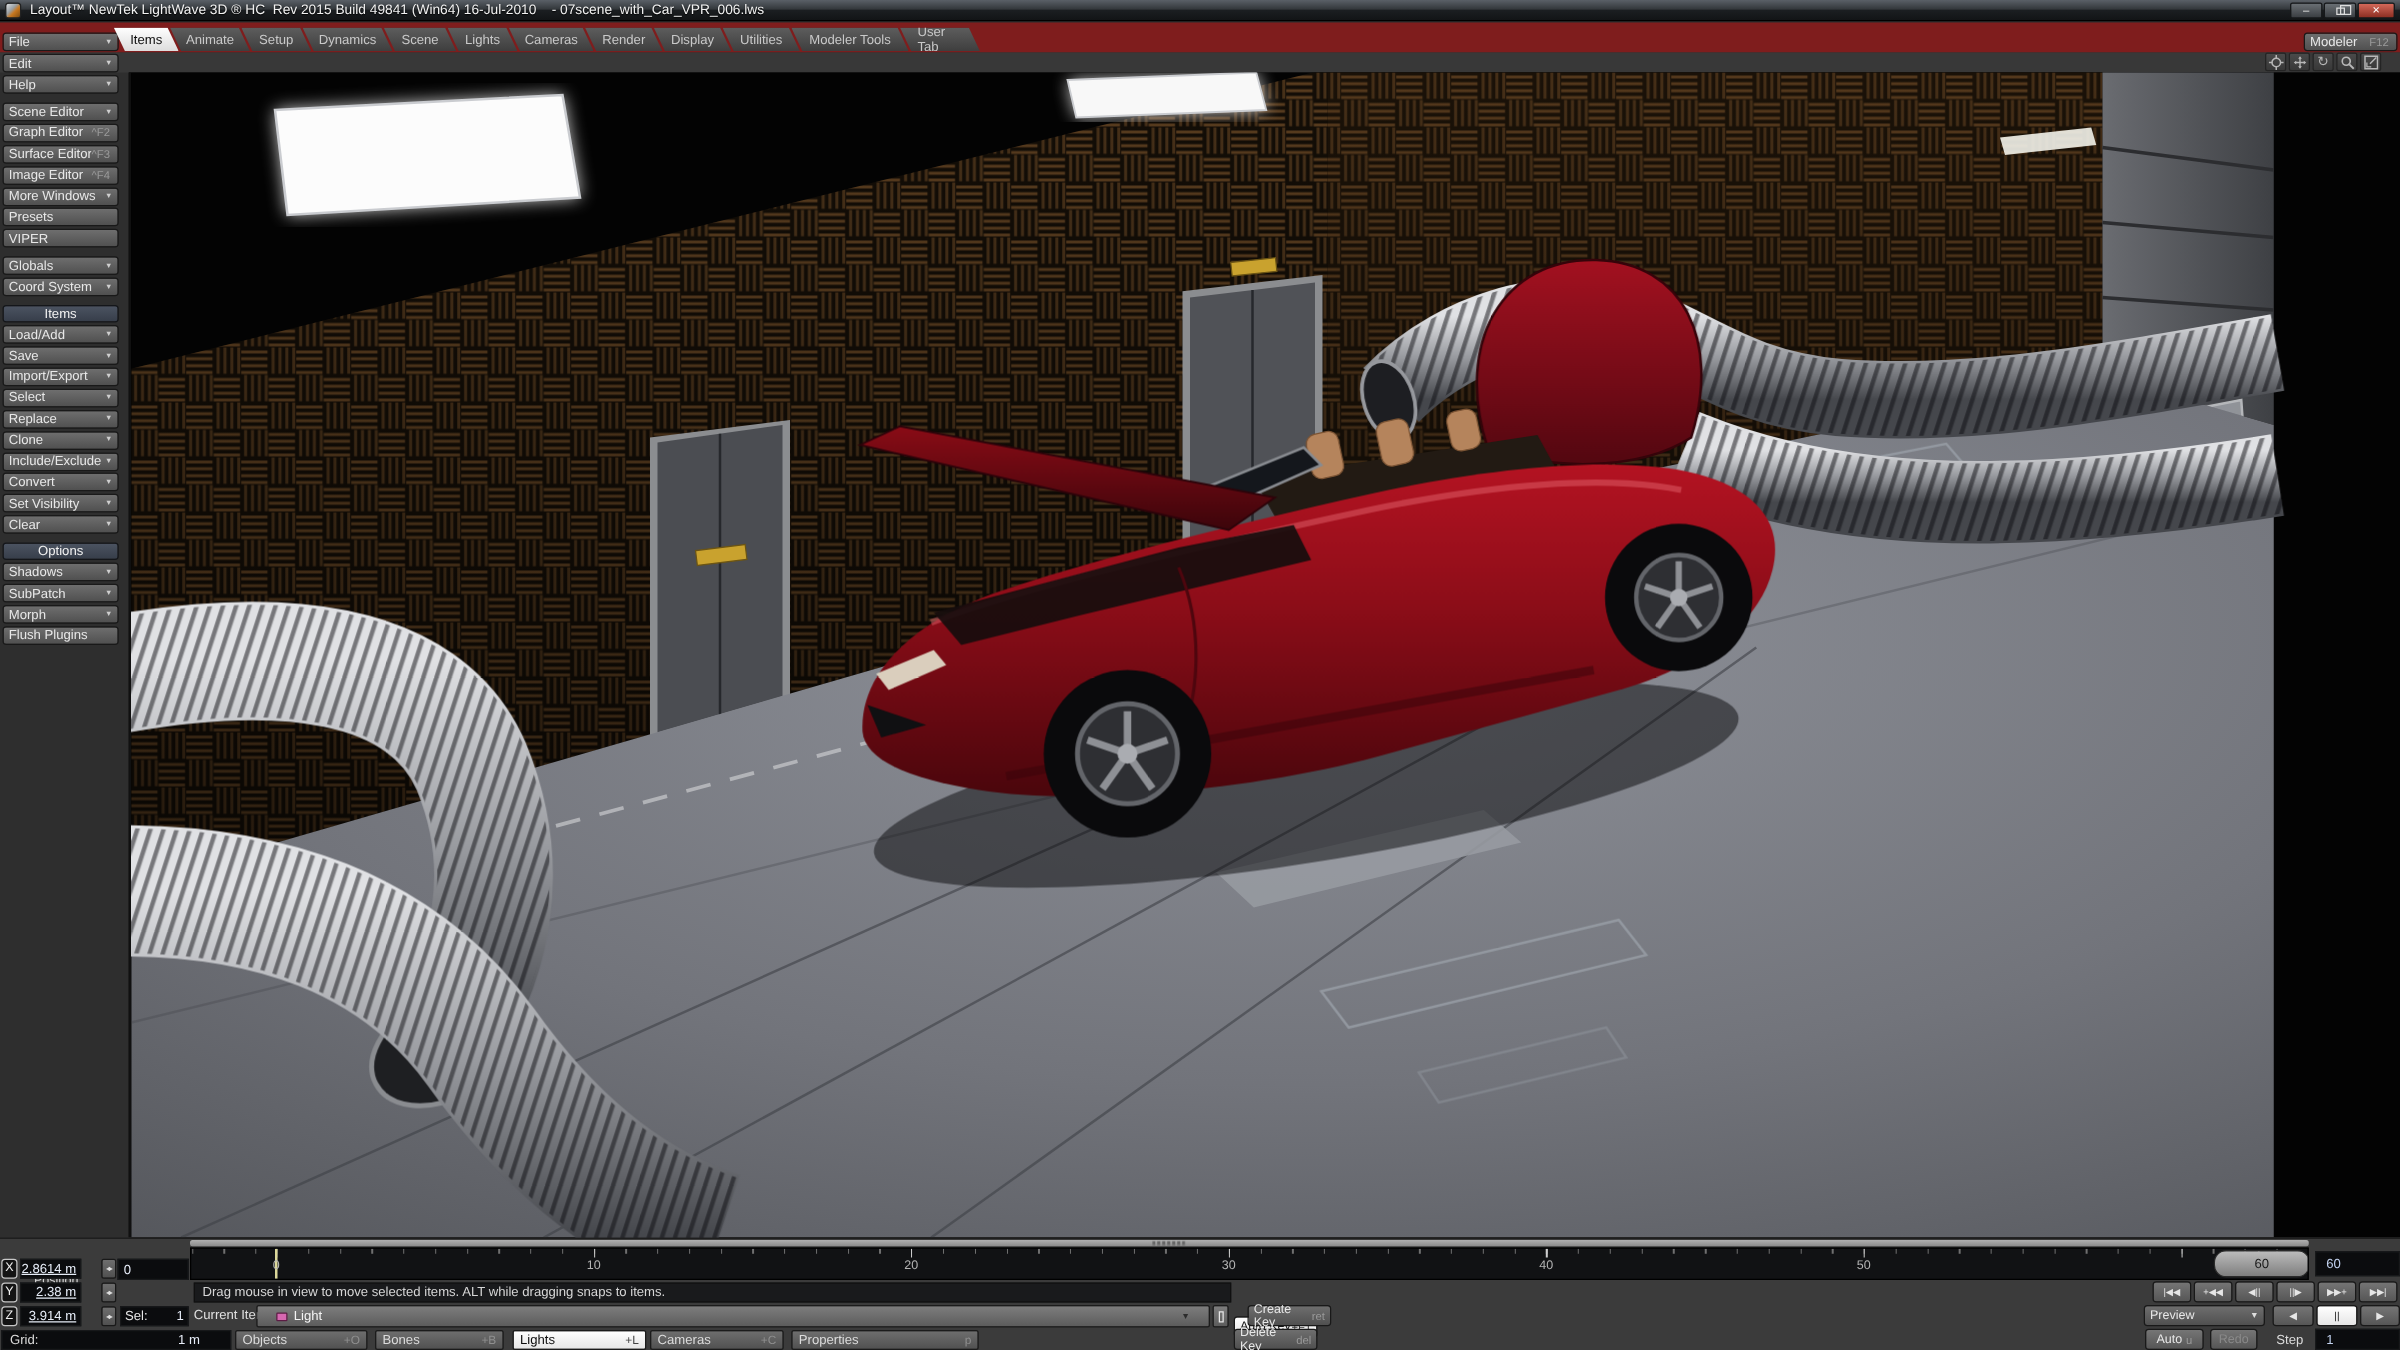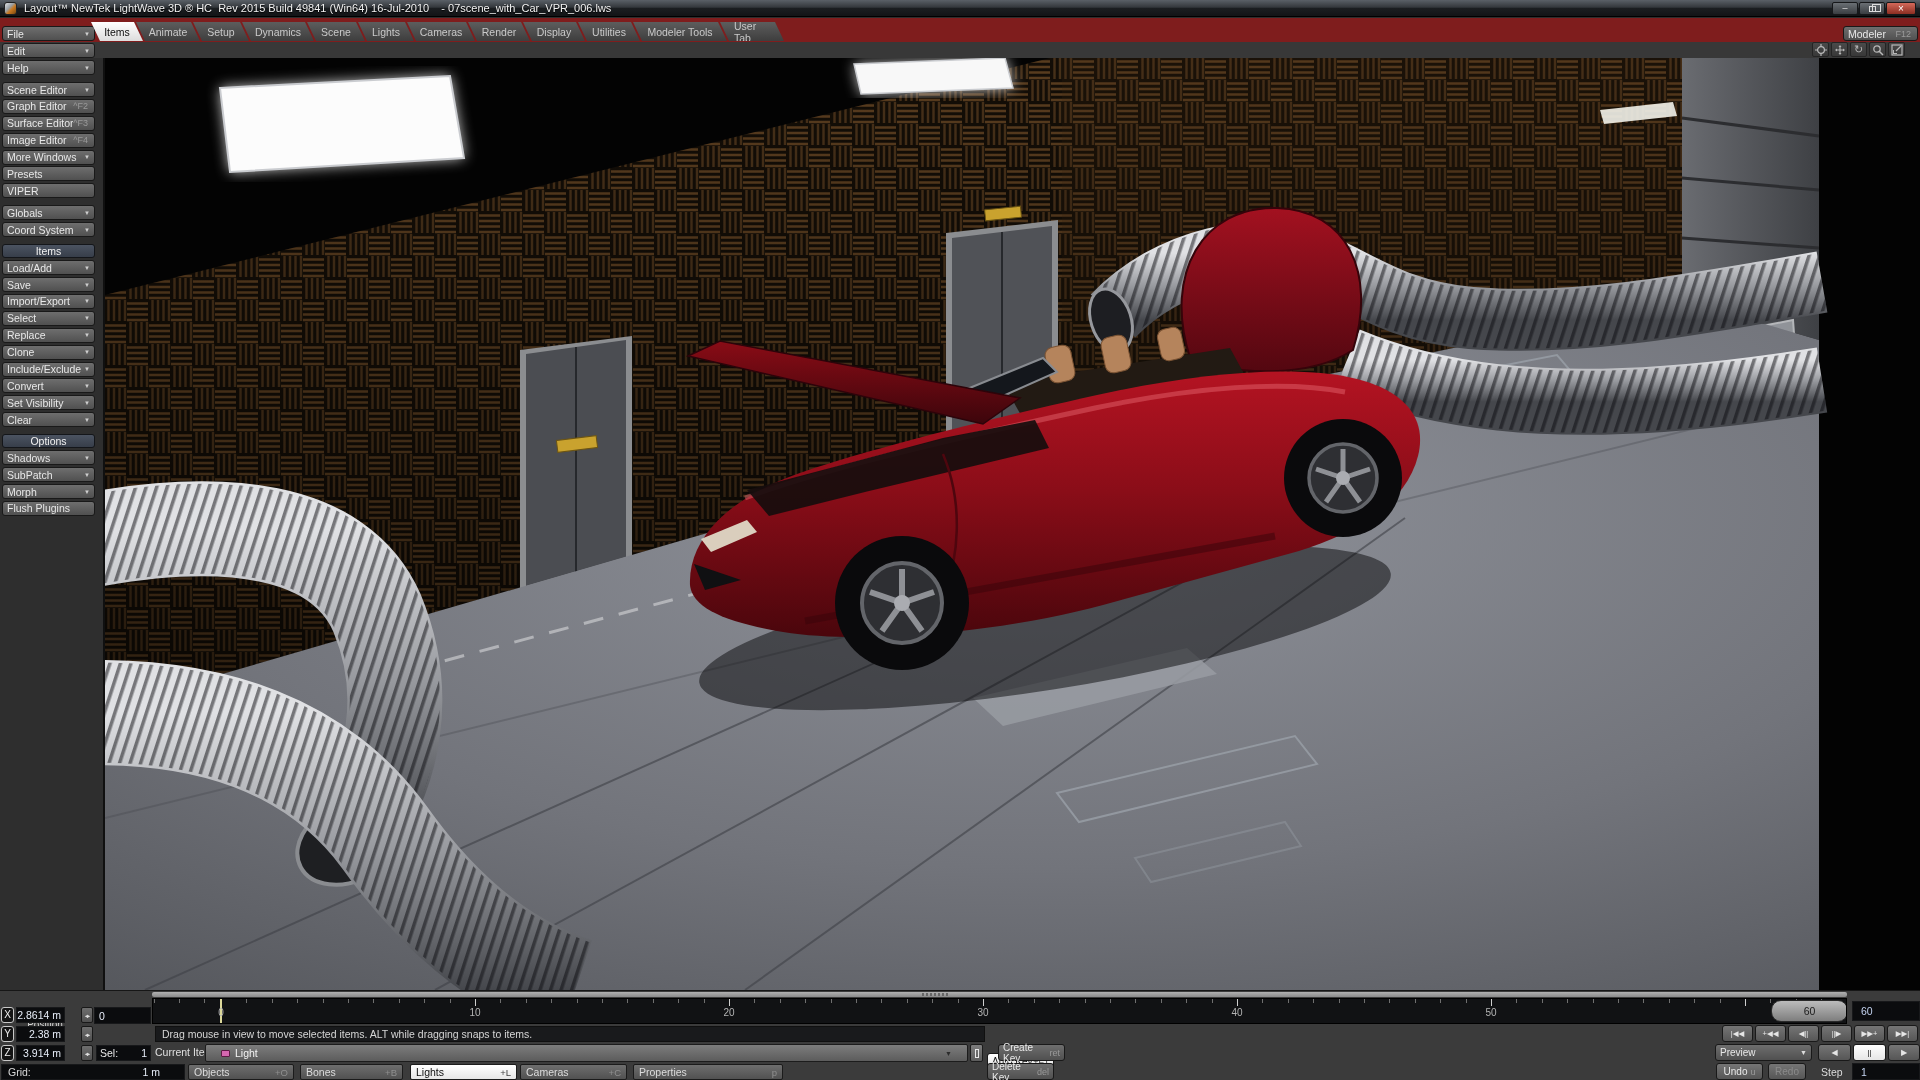--- a/index.html
+++ b/index.html
@@ -66,21 +66,21 @@
   #viewport svg { display:block; }
 
   
   #bottom { position:absolute; left:0; top:990px; width:1920px; height:90px; background:#3b3b3b; border-top:1px solid #161616; }
   .abs { position:absolute; }
   .dfield { background:#0b0c0e; border:1px solid #17181a; color:#e7edf8; font-size:10.5px; }
   .poslabel { left:6px; top:4px; width:78px; text-align:center; color:#d5d5d5; font-size:10px;margin-top:24px; }
 
   .axis-chip { width:13px; height:16px; background:#141414; border:1px solid #c8c8c8; border-radius:3px;
     color:#f0f0f0; font-size:10px; text-align:center; line-height:14px; }
-  .axis-val { width:49px; height:16px; text-align:right; padding:1px 3px 0 0; }
+  .axis-val { width:49px; height:16px; text-align:right; padding:1px 3px 0 0;text-decoration:underline; }
   .spinner { width:12px; height:16px; background:linear-gradient(#6e6e6e,#505050); border:1px solid #191919;
     border-radius:2px; color:#ddd; font-size:6.5px; letter-spacing:-1px; text-align:center; line-height:15px; }
 
   
   #tl-scroll { left:152px; top:1px; width:1695px; height:5px; background:linear-gradient(#b0b0b0,#8a8a8a); border-radius:2px; }
   #tl-scroll:after { content:""; position:absolute; left:770px; top:1px; width:26px; height:3px;
     background:repeating-linear-gradient(90deg,#666 0 2px,transparent 2px 4px); }
   #timeline { left:152px; top:7px; width:1695px; height:26px; background:#111214; border:1px solid #000; overflow:hidden; }
   .ticks-minor { position:absolute; left:0; top:0; width:100%; height:4px;
     background:repeating-linear-gradient(90deg,#6f6f6f 0 1px,transparent 1px 25.4px); background-position:68px 0; }
@@ -622,21 +622,21 @@
 
     <div class="abs keybtn" id="previewdd">
       <span>Preview</span>
       <span class="sc" style="color:#ddd; font-size:7px;">▼</span>
     </div>
     <div class="abs playbtn" style="left:1818px; top:53px;">◀</div>
     <div class="abs playbtn on" style="left:1853px; top:53px;">||</div>
     <div class="abs playbtn" style="left:1888px; top:53px; width:32px;">▶</div>
 
     <div class="abs ubtn" style="left:1716px; top:72px; width:47px;">
-      <span>Undo</span>
+      <span>Auto</span>
         <span class="sc">u</span>
     </div>
     <div class="abs ubtn dim" style="left:1768px; top:72px; width:38px;">
       <span>Redo</span>
     </div>
     <div class="abs" id="steplabel">Step</div>
     <div class="abs dfield" id="stepfield">1</div>
   </div>
 </div>
 

